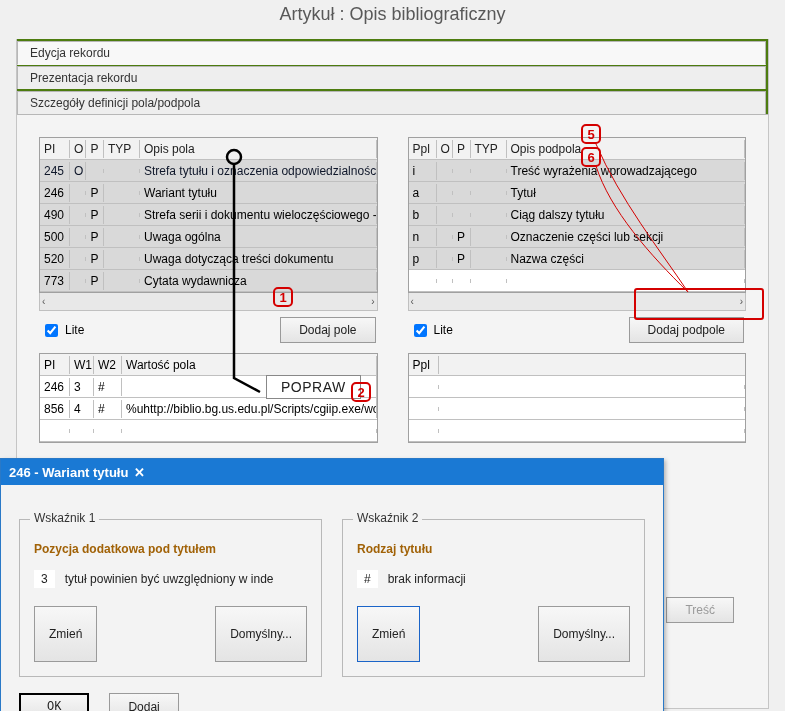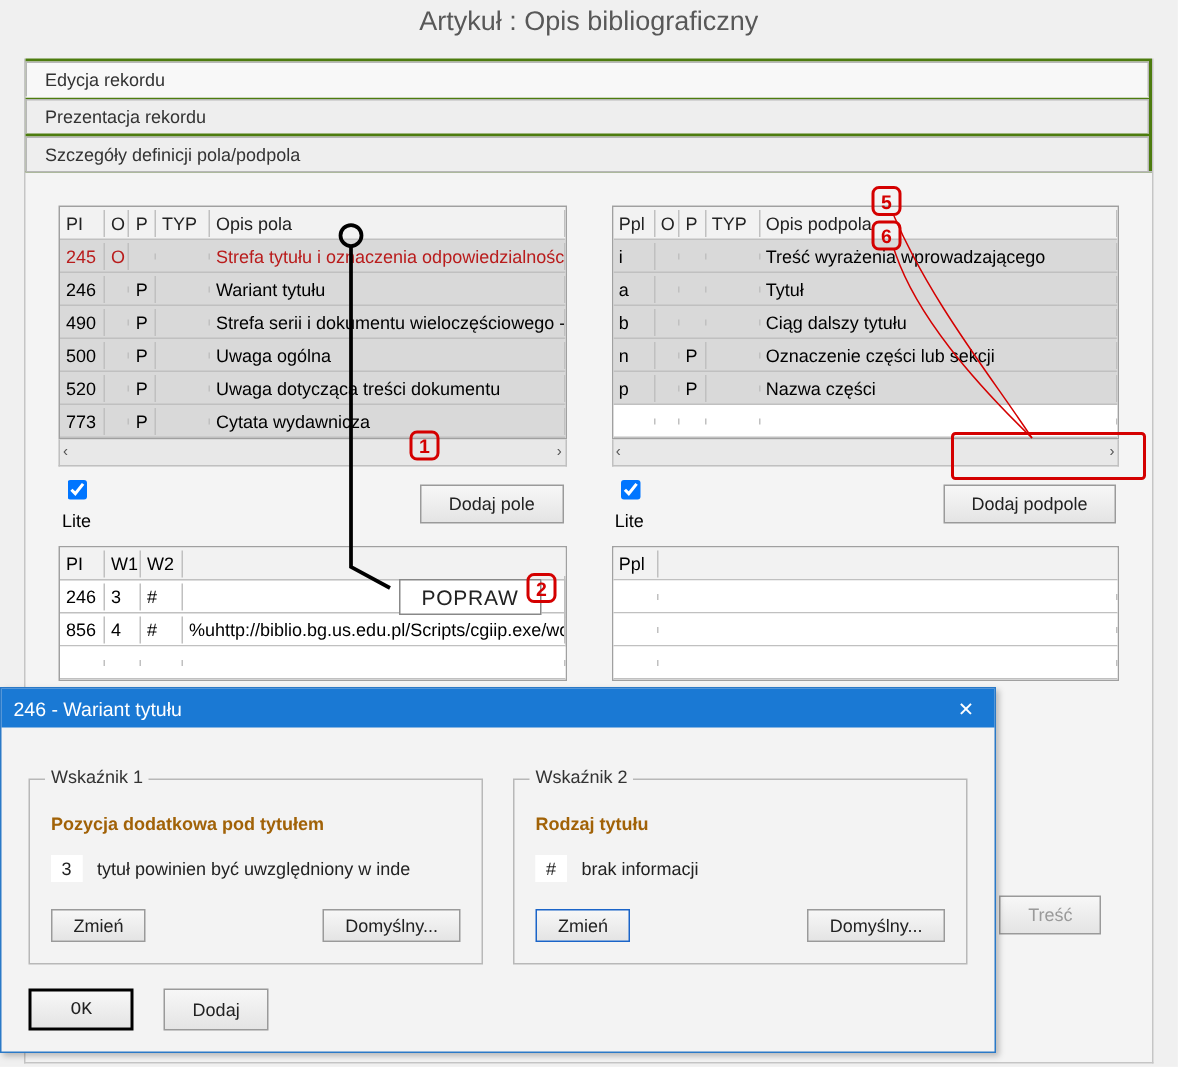--- a/index.html
+++ b/index.html
@@ -67,21 +67,21 @@
     border-bottom: 1px solid #c0c0c0;
     height: 22px;
     align-items: center;
   }
   .grid-head {
     background: #f2f2f2;
     font-weight: 400;
     color: #222;
   }
   .grid-row { background: #d9d9d9; }
-  .grid-row.highlight { color: #b91c1c; background: #d9d9d9; }
+  .grid-row.highlight { color: #0f172a; background: #d9d9d9; }
   .cell {
     padding: 2px 4px;
     border-right: 1px solid #c0c0c0;
     overflow: hidden;
     white-space: nowrap;
   }
   .c-pi   { width: 30px; }
   .c-o    { width: 16px; text-align: center; }
   .c-p    { width: 18px; text-align: center; }
   .c-typ  { width: 36px; }
@@ -100,30 +100,30 @@
     font-size: 10px;
     color: #555;
     padding: 0 2px;
   }
   .lite-row {
     display: flex;
     align-items: center;
     justify-content: space-between;
     padding: 6px 2px 2px 2px;
   }
-  .lite-check { display: flex; align-items: center; gap: 4px; flex-direction: column; }
+  .lite-check { display: flex; align-items: center; gap: 4px; }
   .btn {
     border: 1px solid #9a9a9a;
     background: linear-gradient(#f7f7f7,#e4e4e4);
     padding: 5px 18px;
     font-size: 12px;
     color: #222;
     font-family: inherit;
   }
-  .btn.small { padding: 3px 14px; }
+  .btn.small { padding: 20px 14px; }
   .btn.disabled { color: #9a9a9a; }
   .btn.blueborder { border: 1px solid #1a64c8; }
   .marker {
     position: absolute;
     border: 2px solid #d40000;
     border-radius: 5px;
     color: #d40000;
     font-weight: bold;
     font-size: 13px;
     width: 20px;
@@ -187,22 +187,23 @@
     background: #f3f3f3;
     box-shadow: 2px 2px 4px rgba(0,0,0,.25);
     z-index: 100;
   }
   .dialog-title {
     background: #1a79d4;
     color: #fff;
     padding: 4px 8px;
     font-size: 13px;
     display: flex;
-    justify-content: space-between;
-    align-items: center;
+    justify-content: flex-start;
+    align-items: center;
+    font-weight: bold;
   }
   .close-x { width: 22px; height: 18px; display:flex;align-items:center;justify-content:center; color:#fff; }
   .dialog-body { display: flex; gap: 20px; padding: 14px 18px 6px 18px; margin-top: 20px; }
   .group {
     flex: 1;
     border: 1px solid #b8b8b8;
     position: relative;
     padding: 22px 14px 14px 14px;
   }
   .group-label {
@@ -381,20 +382,21 @@
     </div>
   </div>
 
   <div class="columns" style="padding-top:6px;">
     <div class="col">
       <div class="grid2">
         <div class="gh">
           <div class="gc gc-pi">PI</div>
           <div class="gc gc-w1">W1</div>
           <div class="gc gc-w2">W2</div>
+          <div class="gc gc-val">Wartość pola</div>
         </div>
         <div class="gr">
           <div class="gc gc-pi">246</div>
           <div class="gc gc-w1">3</div>
           <div class="gc gc-w2">#</div>
           <div class="gc gc-val" style="position:relative;">
             <span class="btn-badge" style="margin-left:140px">POPRAW</span>
           </div>
         </div>
         <div class="gr">

